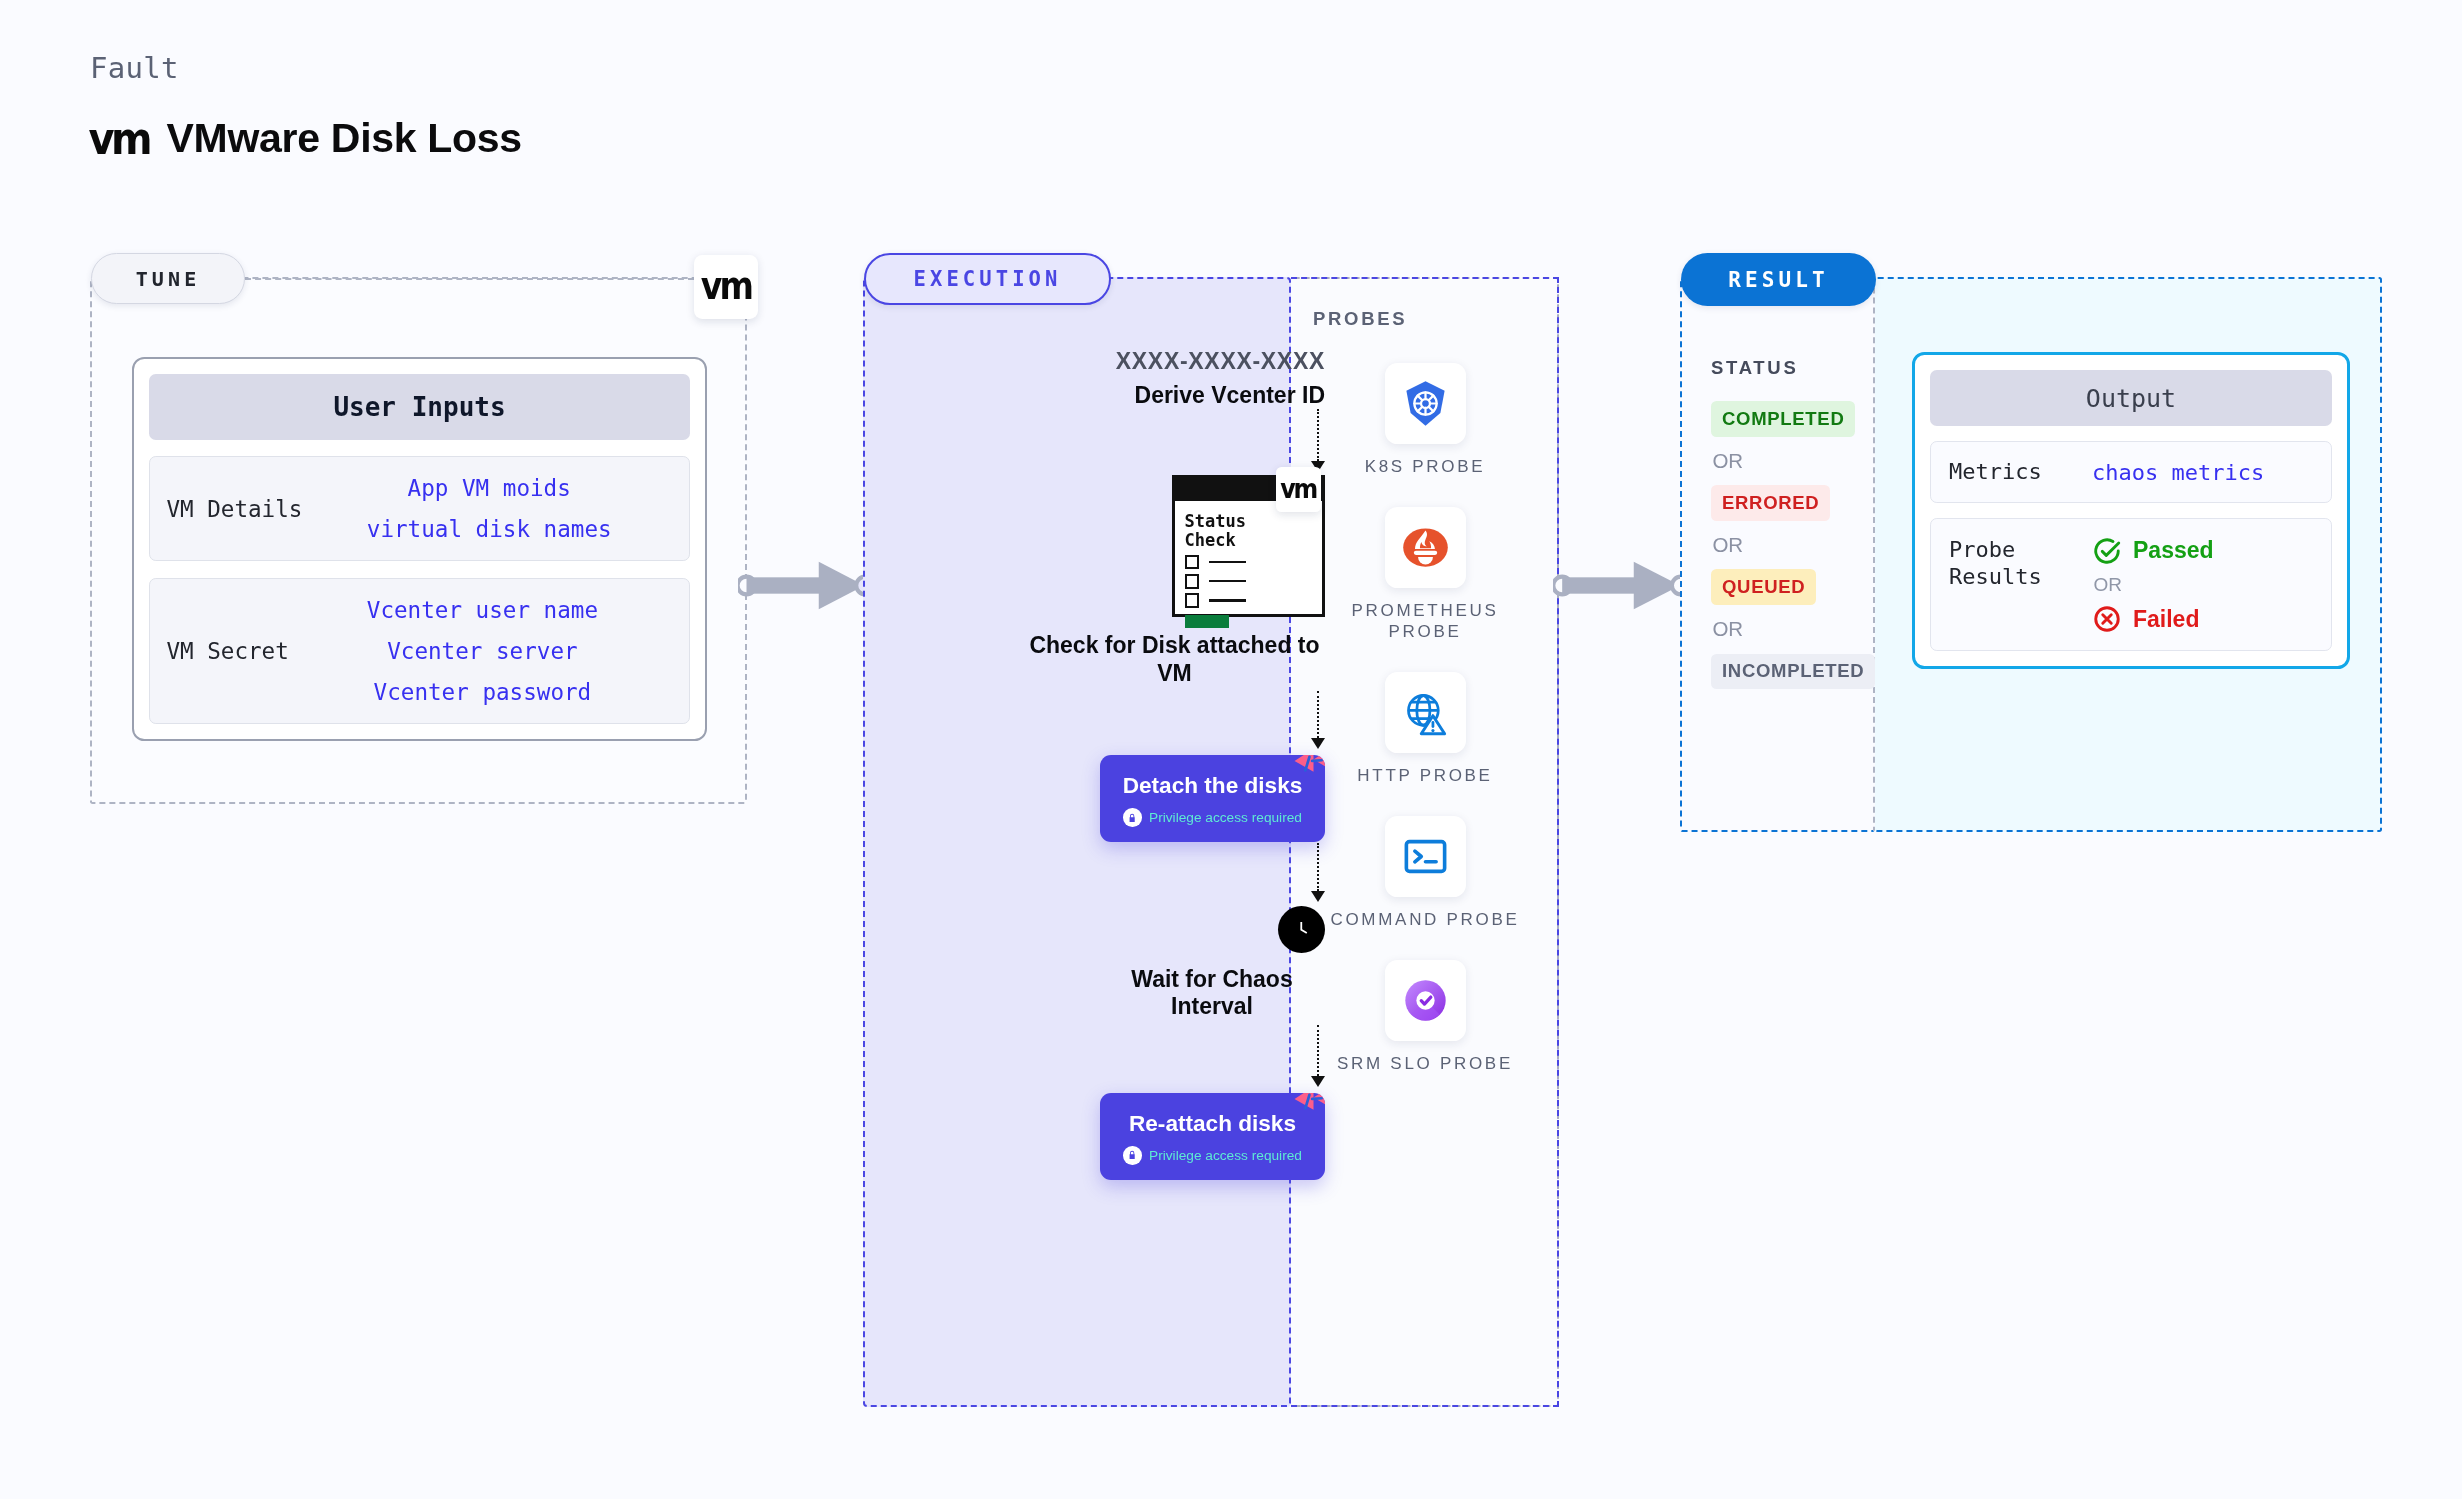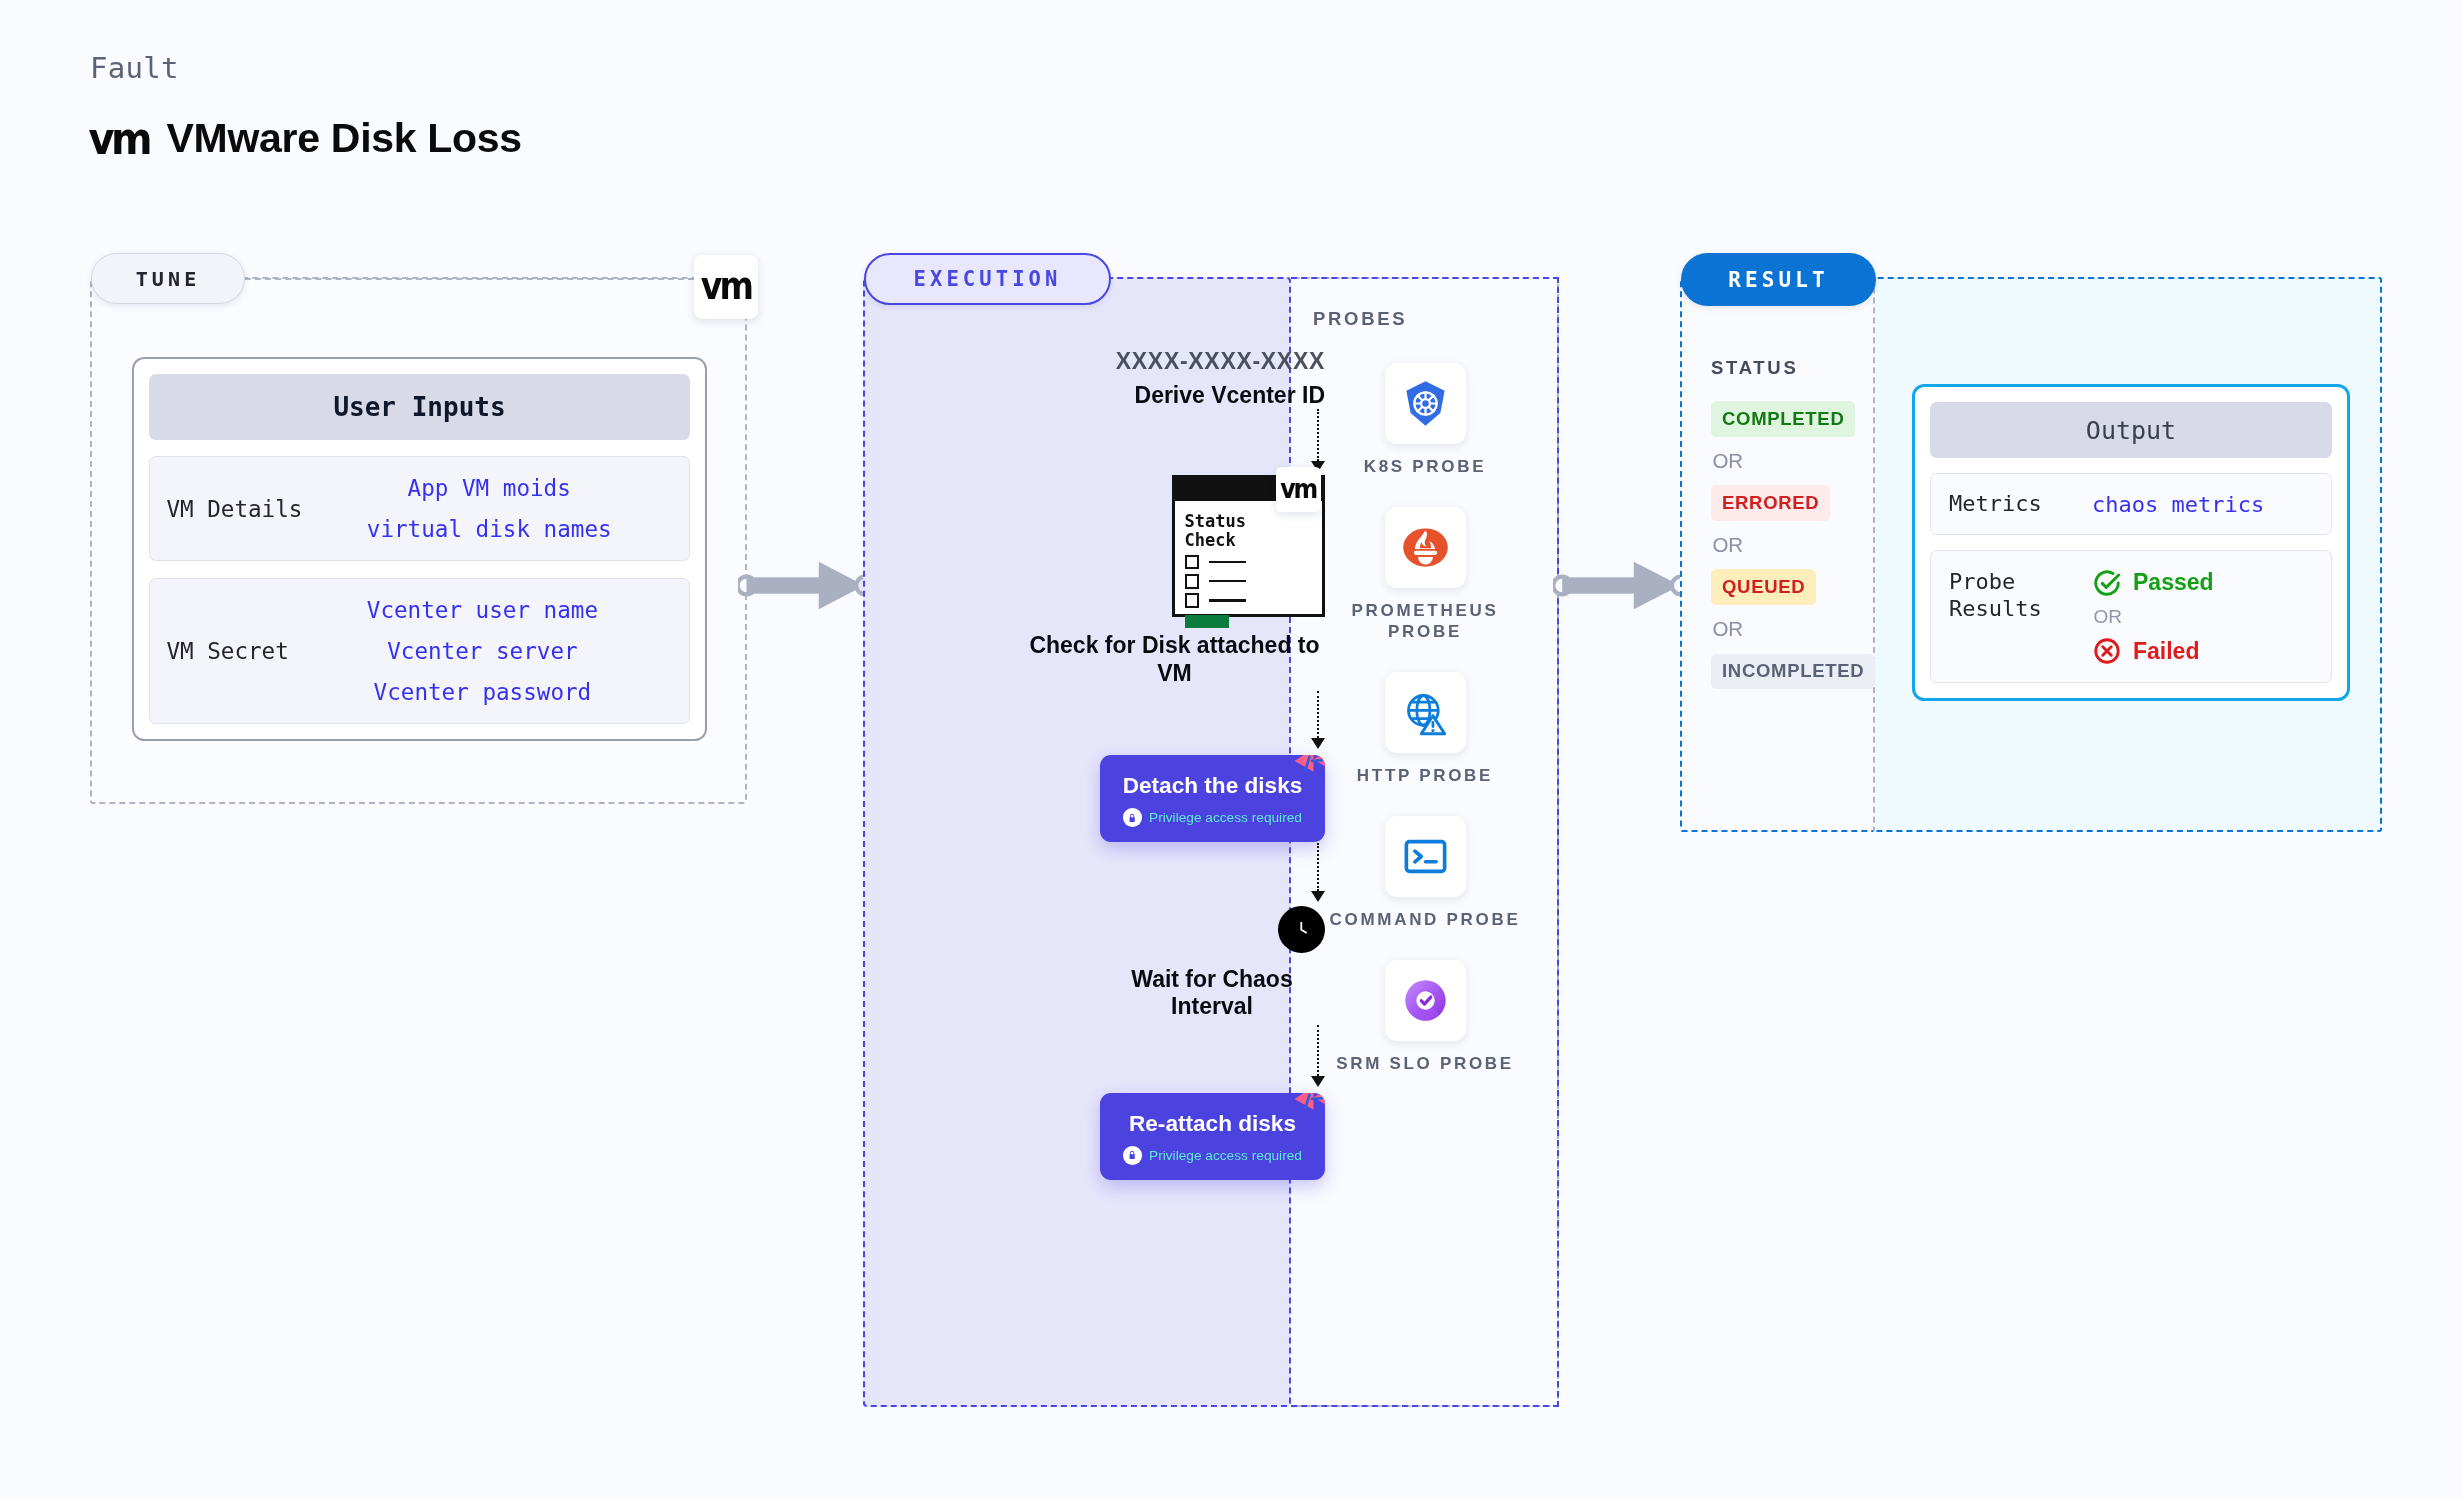--- a/index.html
+++ b/index.html
@@ -210,21 +210,21 @@
   }
   .probe-item { display: flex; flex-direction: column; align-items: center; width: 192px; }
   .probe-ico {
     width: 81px; height: 81px; background: #fff; border-radius: 12.3px;
     display: flex; align-items: center; justify-content: center;
     box-shadow: 0 2.7px 9.6px rgba(25,35,80,.09);
   }
   .probe-ico svg { width: 51px; height: 51px; display: block; }
   .probe-name {
     margin-top: 12.3px; text-align: center; line-height: 1.25;
-    font-size: 17px; font-weight: 700; color: #5b6275; letter-spacing: 2.7px;
+    font-size: 17px; font-weight: 400; color: #5b6275; letter-spacing: 2.7px;
   }
 
   
   .status-label {
     position: absolute; left: 1711px; top: 357px;
     font-size: 18.5px; font-weight: 700; color: #454b5c; letter-spacing: 2.7px;
   }
   .status-stack {
     position: absolute; left: 1711px; top: 401px; width: 157px;
     display: flex; flex-direction: column; align-items: flex-start;
@@ -233,21 +233,21 @@
     border-radius: 5.5px; padding: 6.8px 11px;
     font-size: 18.5px; font-weight: 700; letter-spacing: 0.7px;
   }
   .st-or { font-size: 20.5px; color: #8b91a3; margin: 12.3px 0 12.3px 1.4px; }
   .pill-completed { background: #dff5df; color: #127a12; }
   .pill-errored { background: #fdeaea; color: #cf2020; }
   .pill-queued { background: #fdeebc; color: #cf2020; }
   .pill-incompleted { background: #eceef5; color: #5b6275; }
 
   .output-card {
-    position: absolute; left: 1912px; top: 384px; width: 438px;
+    position: absolute; left: 1912px; top: 352px; width: 438px;
     border: 3.4px solid #12a7e8; border-radius: 12.3px; background: #fff;
     padding: 15px;
   }
   .out-title {
     background: #d9dae8; border-radius: 6.8px; height: 56px;
     display: flex; align-items: center; justify-content: center;
     font-family: "DejaVu Sans Mono", monospace;
     font-size: 25px; color: #3a3f4d;
   }
   .out-row {

